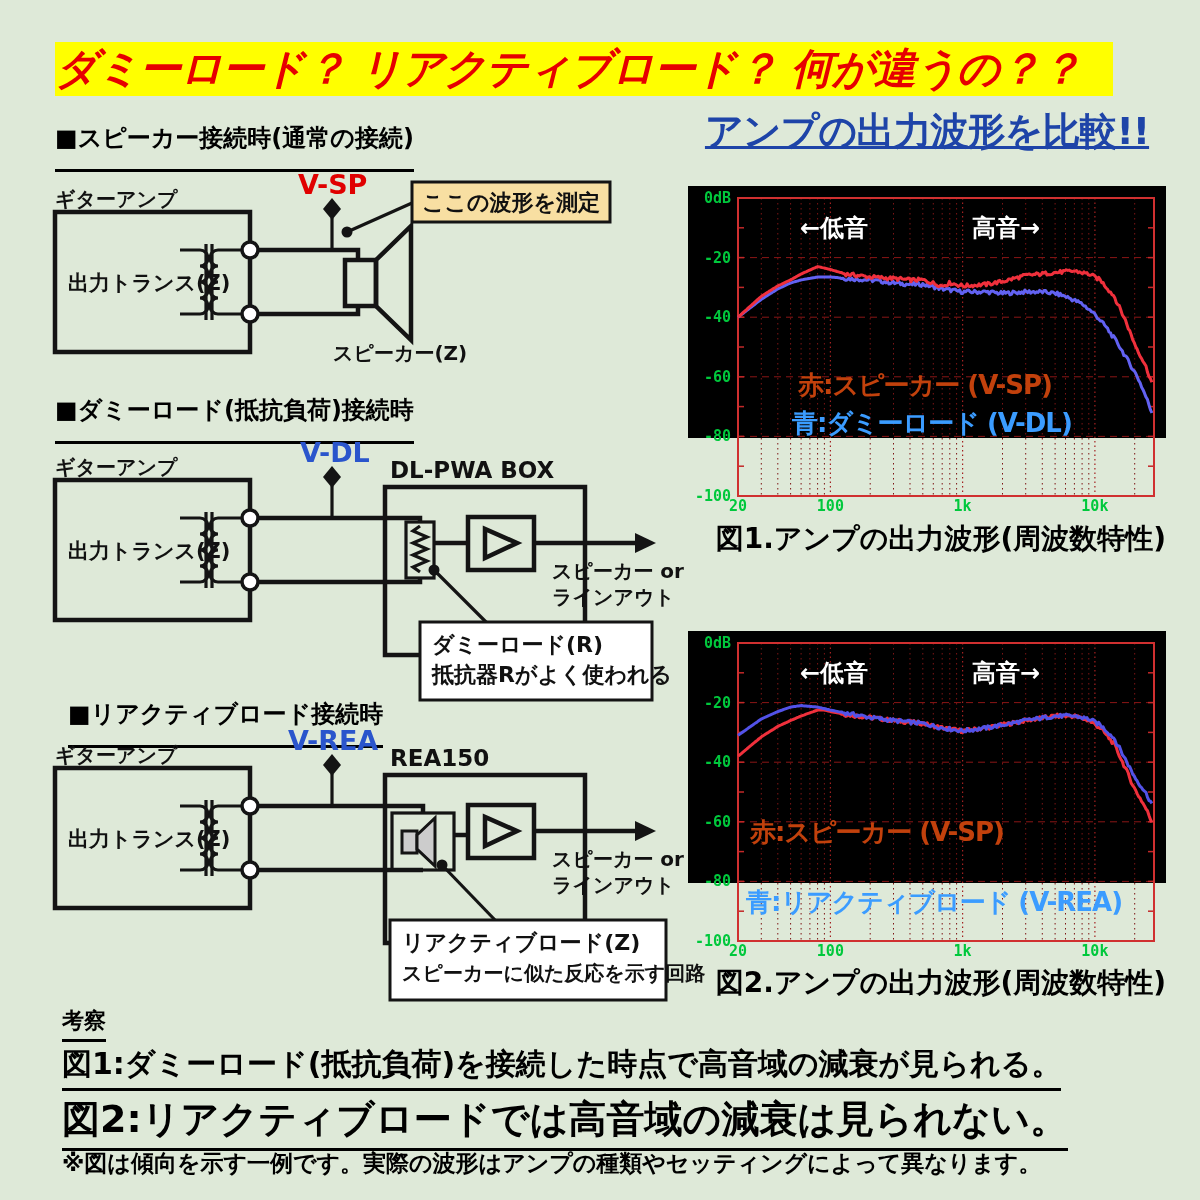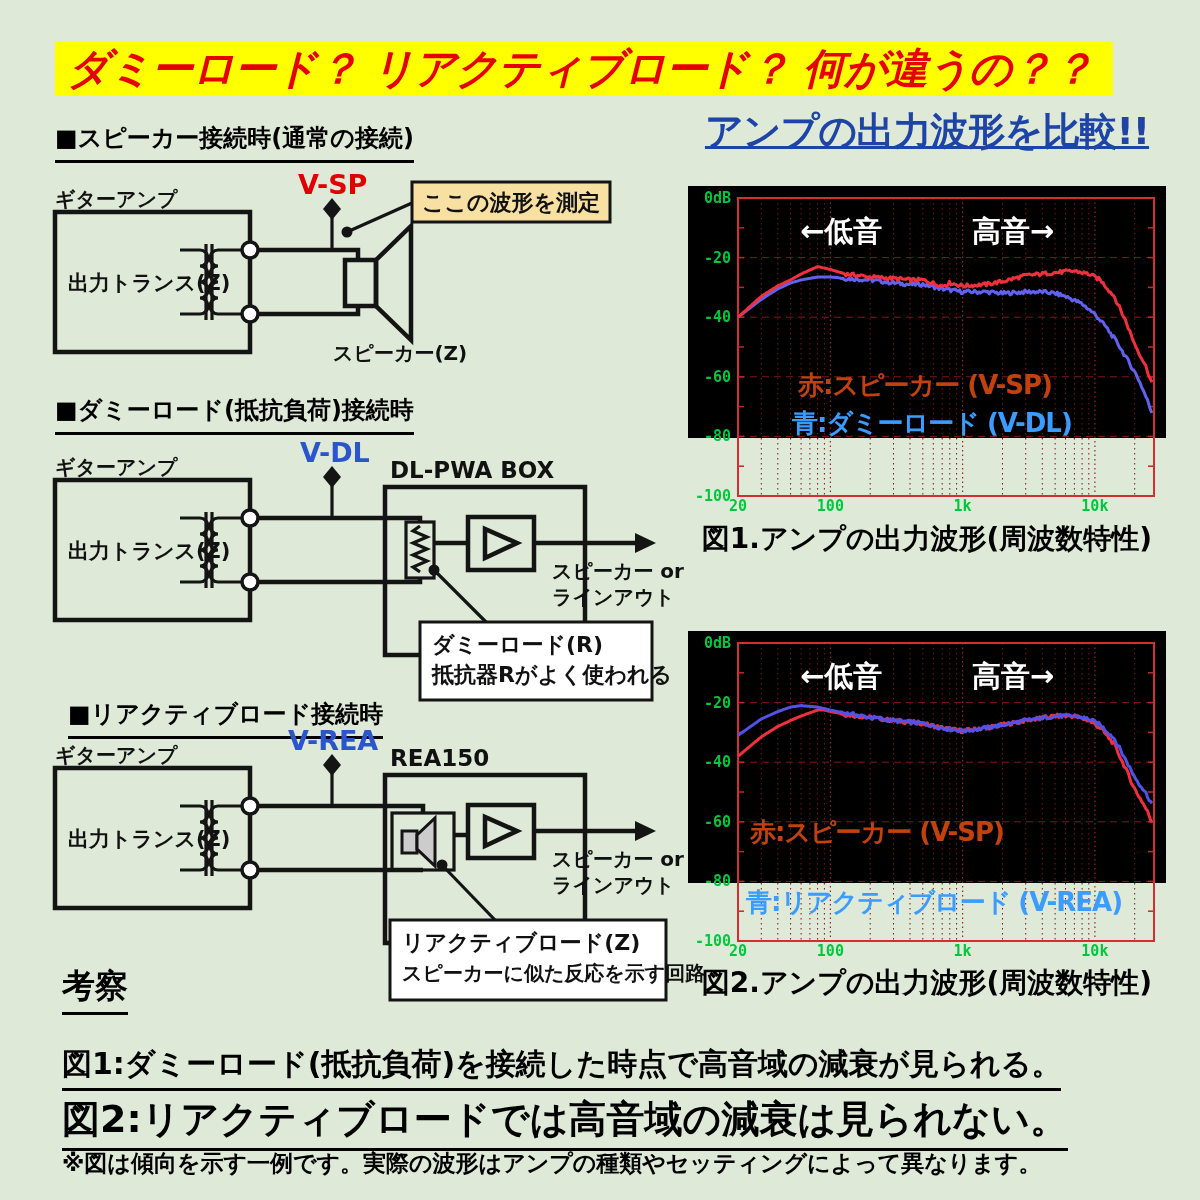--- a/index.html
+++ b/index.html
@@ -6,24 +6,24 @@
   body{
     width:1200px;height:1200px;position:relative;overflow:hidden;
     background:#dee9d8;
     font-family:"DejaVu Sans","Liberation Sans",sans-serif;
   }
   .abs{position:absolute;}
   
   #title-bar{left:55px;top:42px;width:1058px;height:54px;background:#ffff00;
     display:flex;align-items:center;}
   #title-bar .t{font-size:42px;font-weight:bold;font-style:italic;color:#e60000;
-    padding-left:12px;letter-spacing:-1px;white-space:nowrap;}
+    padding-left:0;letter-spacing:-1px;white-space:nowrap;}
   
   .sec-head{font-size:24px;font-weight:bold;color:#000;
-    border-bottom:3px solid #000;padding-bottom:8px;white-space:nowrap;}
+    border-bottom:3px solid #000;padding-bottom:17px;white-space:nowrap;}
   
   svg.circuit{overflow:visible;}
   svg.circuit .wire{stroke:#141414;stroke-width:4.5;fill:none;}
   svg.circuit .thin{stroke:#141414;stroke-width:3.2;fill:none;}
   svg.circuit .node{fill:#ffffff;stroke:#141414;stroke-width:3.5;}
   svg.circuit text{font-weight:bold;font-family:"DejaVu Sans",sans-serif;}
   svg.circuit .lbl{font-size:21px;fill:#111;}
   svg.circuit .xl {font-size:20px;fill:#111;}
   svg.circuit .boxlbl{font-size:23px;fill:#111;}
   svg.circuit .probe{font-size:27px;}
@@ -32,38 +32,38 @@
   
   .chart{position:absolute;width:478px;height:252px;background:#000;}
   .chart svg{position:absolute;left:0;top:0;}
   .frame{fill:none;stroke:#d03030;stroke-width:2;}
   .gh{stroke:#8a1616;stroke-width:1;stroke-dasharray:7 5;}
   .gv{stroke:#7c1414;stroke-width:1;stroke-dasharray:1.5 3.5;}
   .gd{stroke:#a32020;stroke-width:1.2;stroke-dasharray:1.5 3;}
   .tick{stroke:#c22828;stroke-width:1.5;}
   .ylab,.xlab{fill:#00c83c;font-family:"DejaVu Sans Mono",monospace;
     font-size:15px;font-weight:bold;}
-  .ann{position:absolute;color:#ffffff;font-size:29px;font-weight:bold;white-space:nowrap;}
+  .ann{position:absolute;color:#ffffff;font-size:24px;font-weight:bold;white-space:nowrap;}
   .ann.low{left:112px;top:26px;}
   .ann.high{left:284px;top:26px;}
   .lgd{position:absolute;font-size:26px;font-weight:bold;white-space:nowrap;letter-spacing:-1px;}
   .lgd.red{color:#c2410c;}
   .lgd.blue{color:#3b9cff;}
   #chart1 .lgd.red{left:110px;top:182px;}
   #chart1 .lgd.blue{left:104px;top:212px;margin-top:8px;}
   #chart2 .lgd.red{left:62px;top:184px;}
   #chart2 .lgd.blue{left:58px;top:214px;margin-top:40px;}
-  .caption{position:absolute;width:478px;text-align:center;font-size:28px;
+  .caption{position:absolute;width:478px;text-align:right;font-size:28px;
     font-weight:bold;color:#000;white-space:nowrap;}
   #right-header{position:absolute;left:688px;top:106px;width:478px;text-align:center;
     font-size:38px;font-weight:bold;color:#1e44a8;white-space:nowrap;letter-spacing:-1px;text-decoration:underline;}
   
   .note{position:absolute;font-weight:bold;color:#000;white-space:nowrap;}
   .ul{border-bottom:3px solid #000;padding-bottom:3px;display:inline-block;}
-  #note-head{left:62px;top:964px;font-size:33px;}
+  #note-head{left:62px;top:1006px;font-size:22px;}
   #note-1{left:62px;top:1044px;font-size:30px;text-align:right;}
   #note-2{left:62px;top:1094px;font-size:38px;}
   #note-3{left:62px;top:1148px;font-size:23px;}
 </style>
 </head>
 <body>
 
 <div class="abs" id="title-bar">
   <span class="t">ダミーロード？ リアクティブロード？ 何が違うの？？</span>
 </div>

